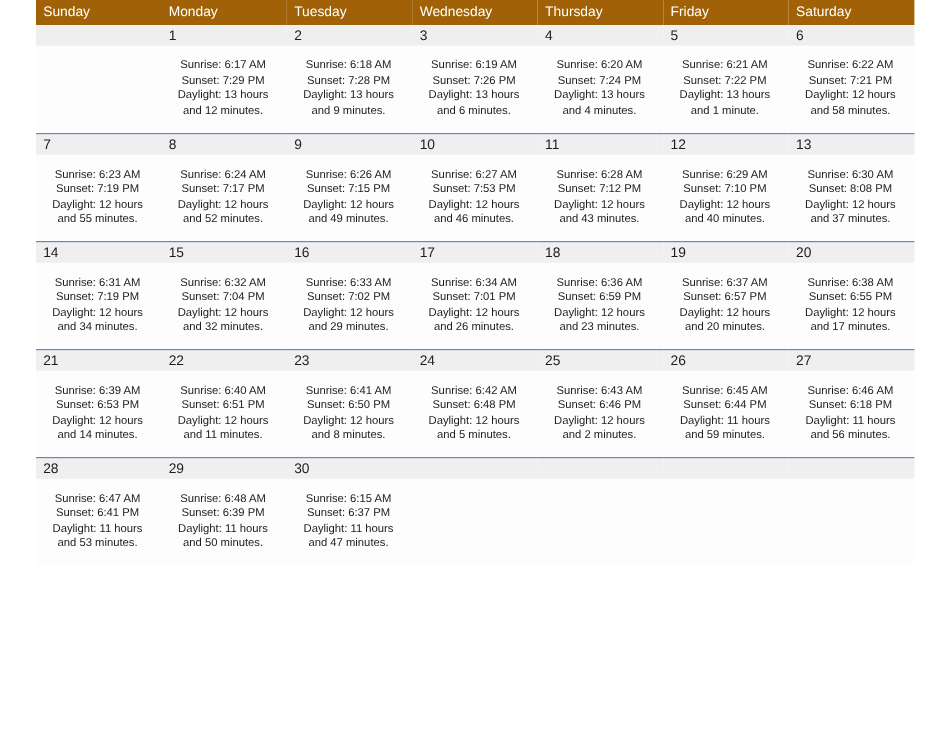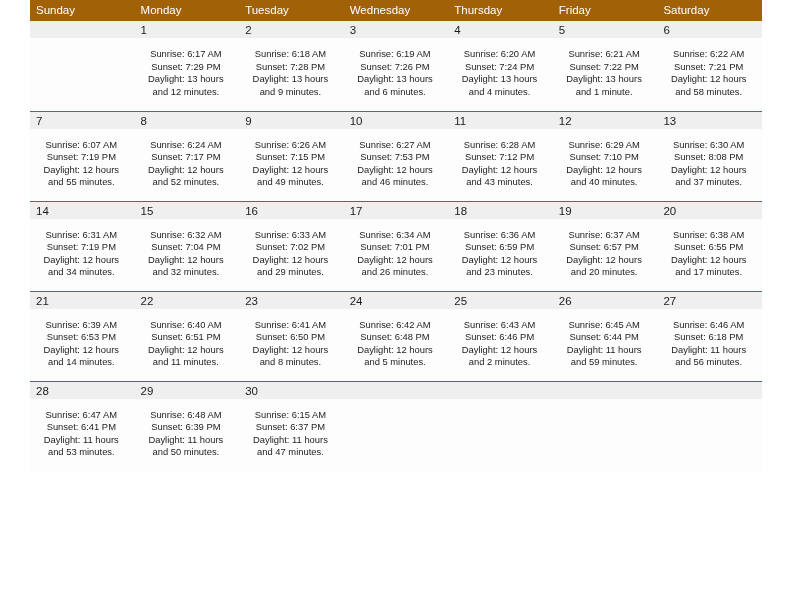--- a/index.html
+++ b/index.html
@@ -240,21 +240,21 @@
                 <div>and 58 minutes.</div>
               </div>
             </div>
           </td>
         </tr>
         <tr class="week-row">
           <td>
             <div class="cell-inner">
               <div class="daynum-band">7</div>
               <div class="cell-body">
-                <div>Sunrise: 6:07 AM</div>
+                <div>Sunrise: 6:23 AM</div>
                 <div>Sunset: 7:19 PM</div>
                 <div>Daylight: 12 hours</div>
                 <div>and 55 minutes.</div>
               </div>
             </div>
           </td>
           <td>
             <div class="cell-inner">
               <div class="daynum-band">8</div>
               <div class="cell-body">

